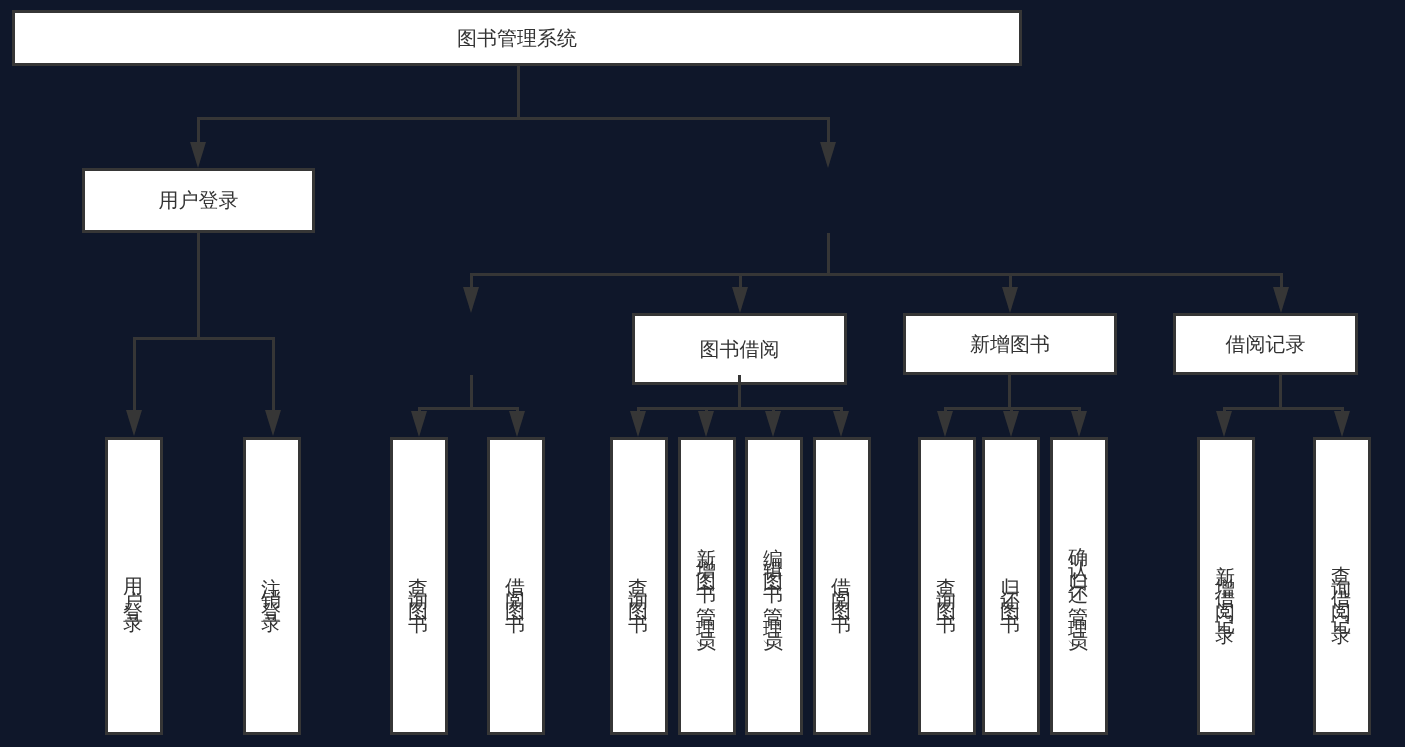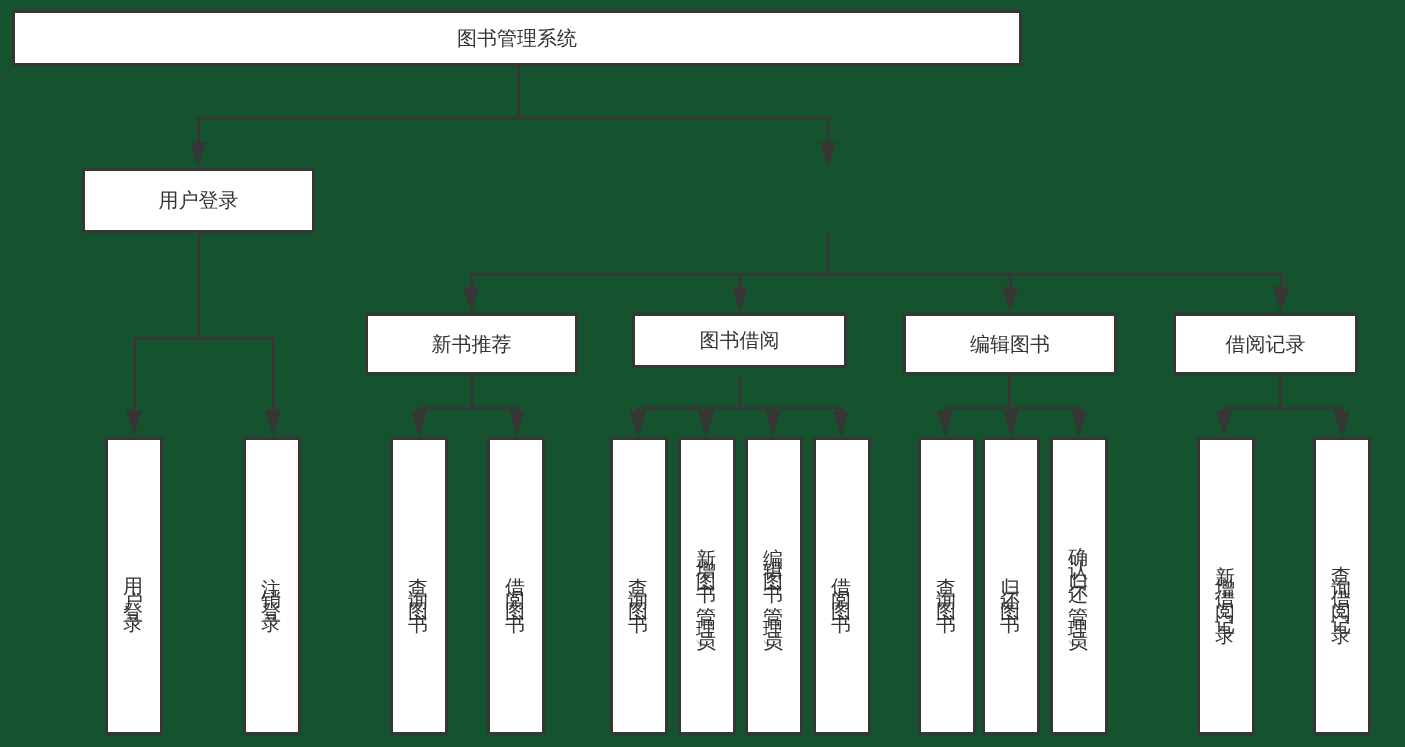--- a/index.html
+++ b/index.html
@@ -1,34 +1,34 @@
 <!DOCTYPE html>
 <html><head>
 <meta charset="utf-8">
 <style>
   html,body{margin:0;padding:0;background:#ffffff;}
   #stage{
-    position:relative;width:1405px;height:747px;background:#14532d;
+    position:relative;width:1405px;height:747px;background:#0f172a;
     font-family:"Liberation Sans","DejaVu Sans",sans-serif;
     overflow:hidden;
     text-decoration:underline;
   }
   .box{
     position:absolute;background:#ffffff;border:3px solid #363636;
     box-sizing:border-box;display:flex;align-items:center;justify-content:center;
     font-size:20px;color:#333333;white-space:nowrap;
   }
   
   .b-root{left:12px;top:10px;width:1010px;height:56px;}
   
   .b-user{left:82px;top:168px;width:233px;height:65px;}
   .b-mgmt{left:712px;top:168px;width:232px;height:65px;}
   
   .b-nbr{left:365px;top:313px;width:213px;height:62px;}
-  .b-bb{left:632px;top:313px;width:215px;height:55px;}
+  .b-bb{left:632px;top:313px;width:215px;height:72px;}
   .b-cb{left:903px;top:313px;width:214px;height:62px;}
   .b-br{left:1173px;top:313px;width:185px;height:62px;}
   
   .leaf{
     top:437px;width:58px;height:298px;
     writing-mode:vertical-rl;letter-spacing:12px;font-size:20px;
   }
   .b-u1{left:105px;} .b-u2{left:243px;}
   .b-n1{left:390px;} .b-n2{left:487px;}
   .b-b1{left:610px;} .b-b2{left:678px;} .b-b3{left:745px;} .b-b4{left:813px;}
@@ -46,23 +46,22 @@
   }
 </style>
 </head>
 <body>
 
 <div id="stage">
 
   <div class="box b-root">图书管理系统</div>
   <div class="box b-user">用户登录</div>
 
-  <div class="box b-nbr">新书推荐</div>
   <div class="box b-bb">图书借阅</div>
-  <div class="box b-cb">编辑图书</div>
+  <div class="box b-cb">新增图书</div>
   <div class="box b-br">借阅记录</div>
 
   <div class="box leaf b-u1">用户登录</div>
   <div class="box leaf b-u2">注销登录</div>
   <div class="box leaf b-n1">查询图书</div>
   <div class="box leaf b-n2">借阅图书</div>
   <div class="box leaf b-b1">查询图书</div>
   <div class="box leaf b-b2">新增图书（管理员）</div>
   <div class="box leaf b-b3">编辑图书（管理员）</div>
   <div class="box leaf b-b4">借阅图书</div>

